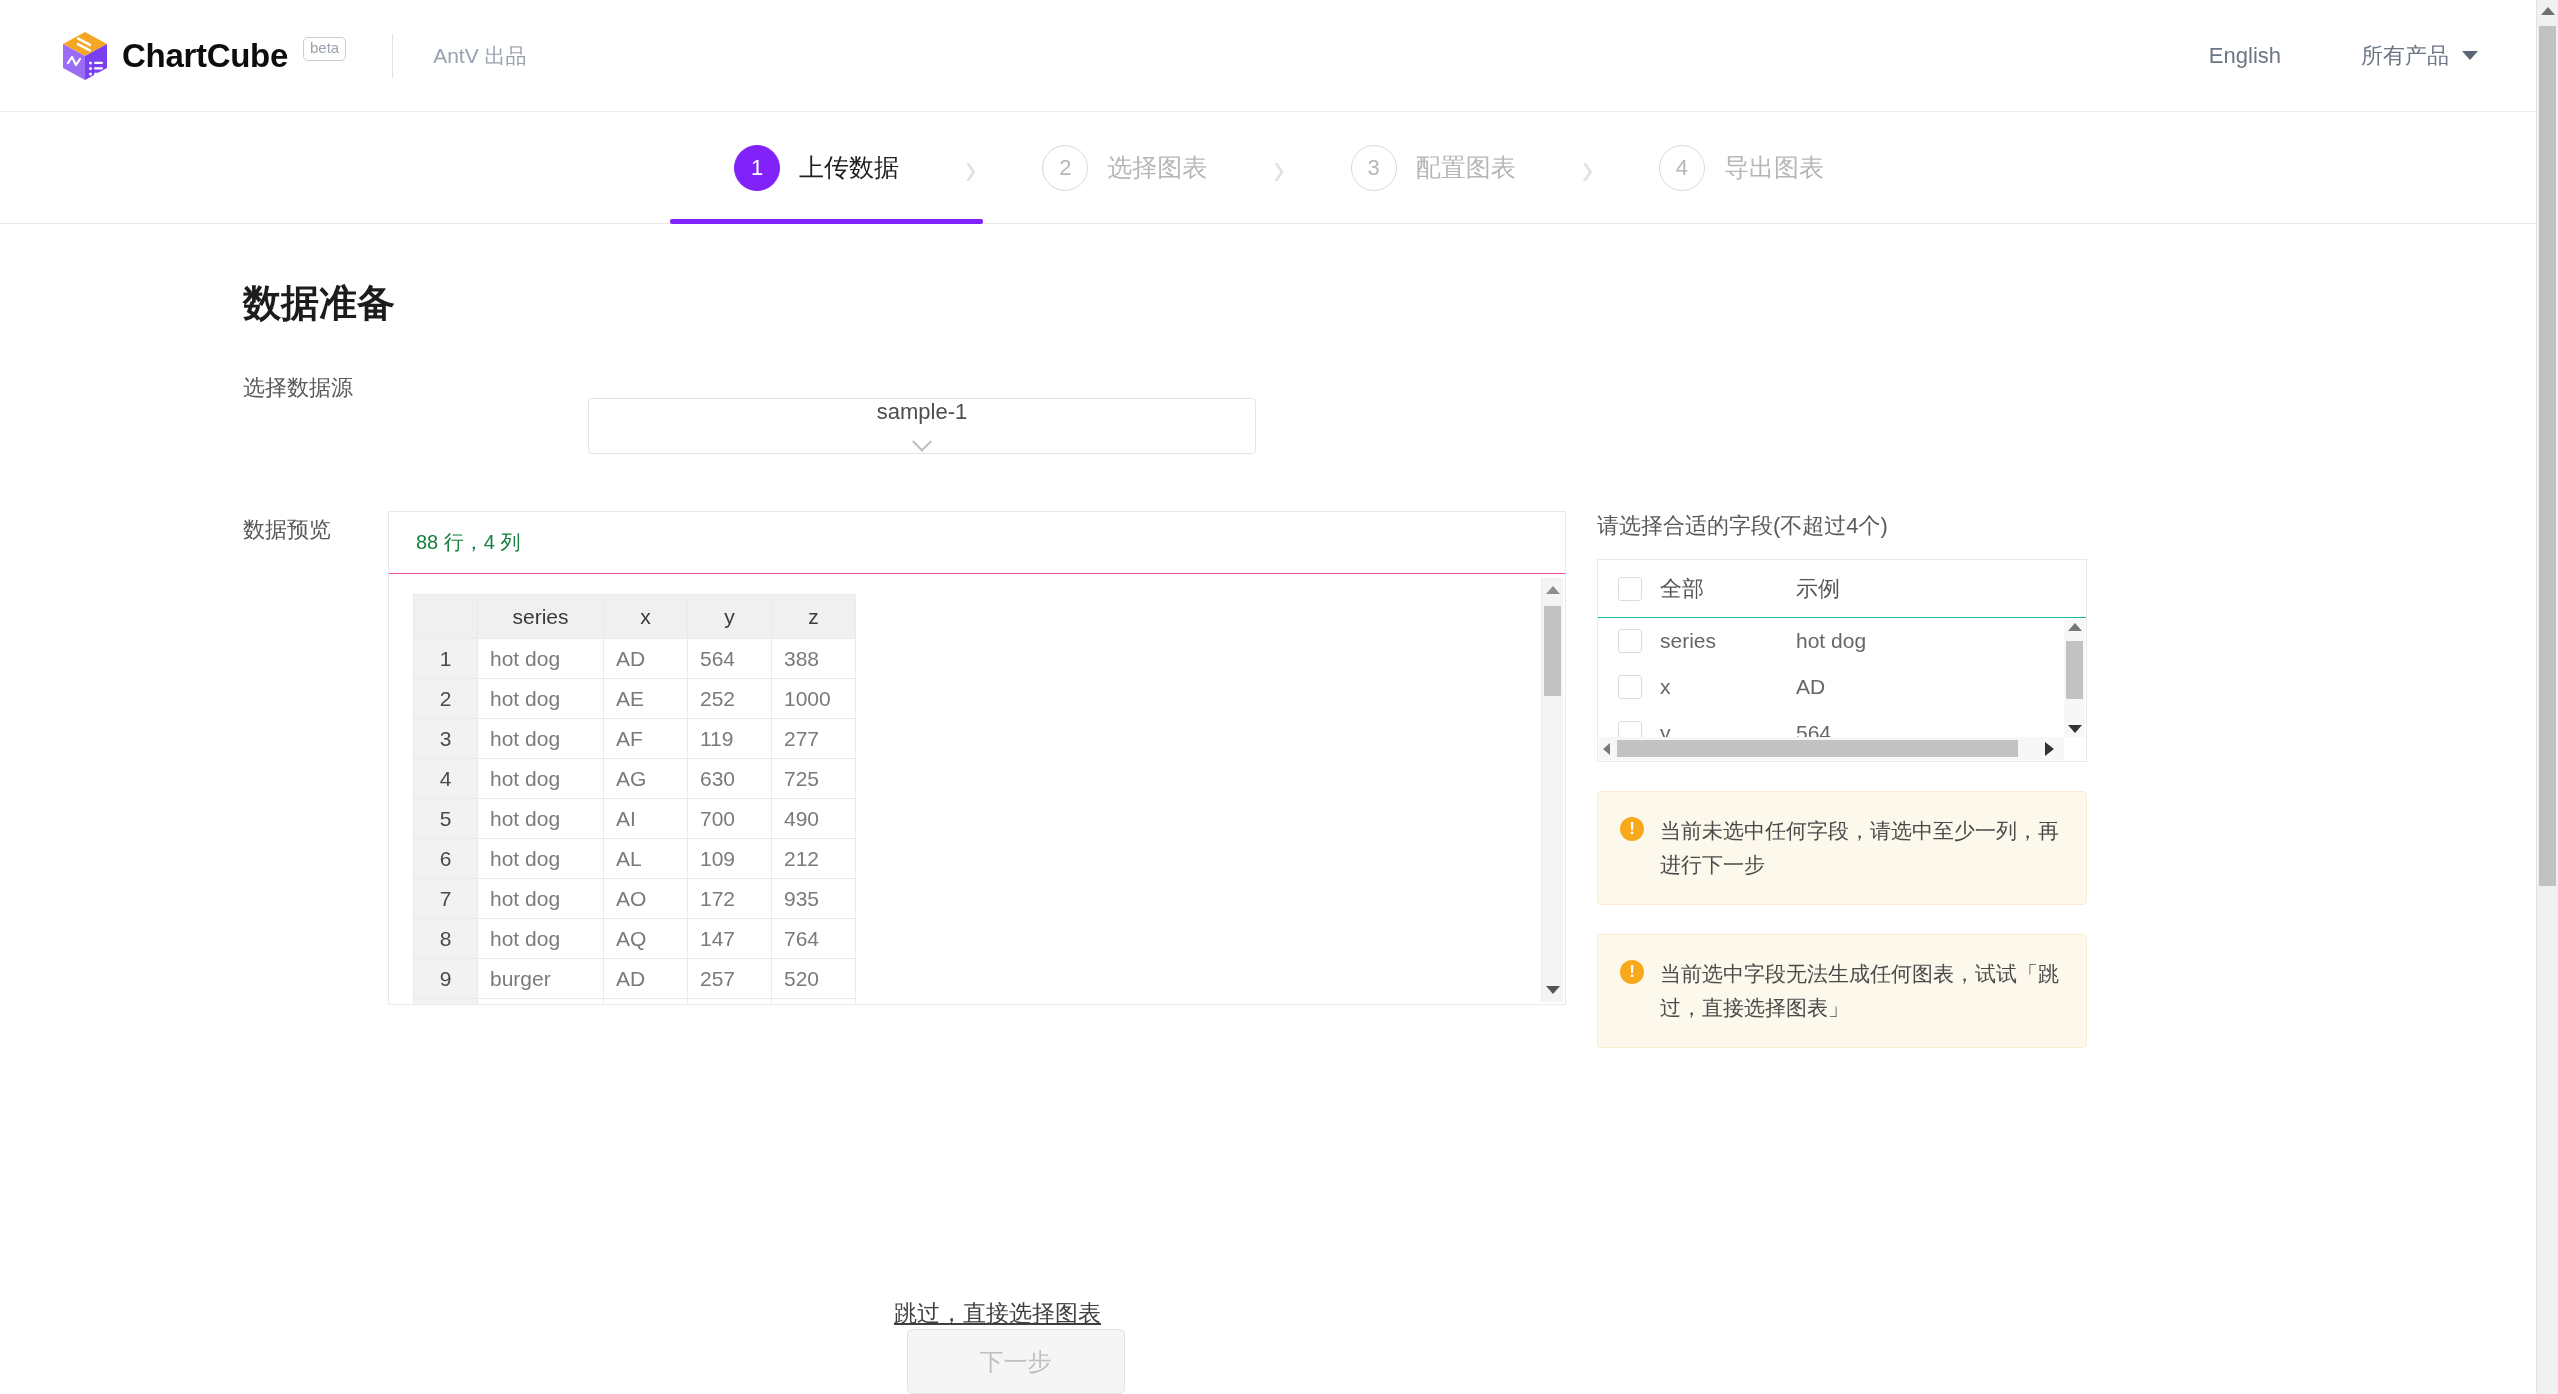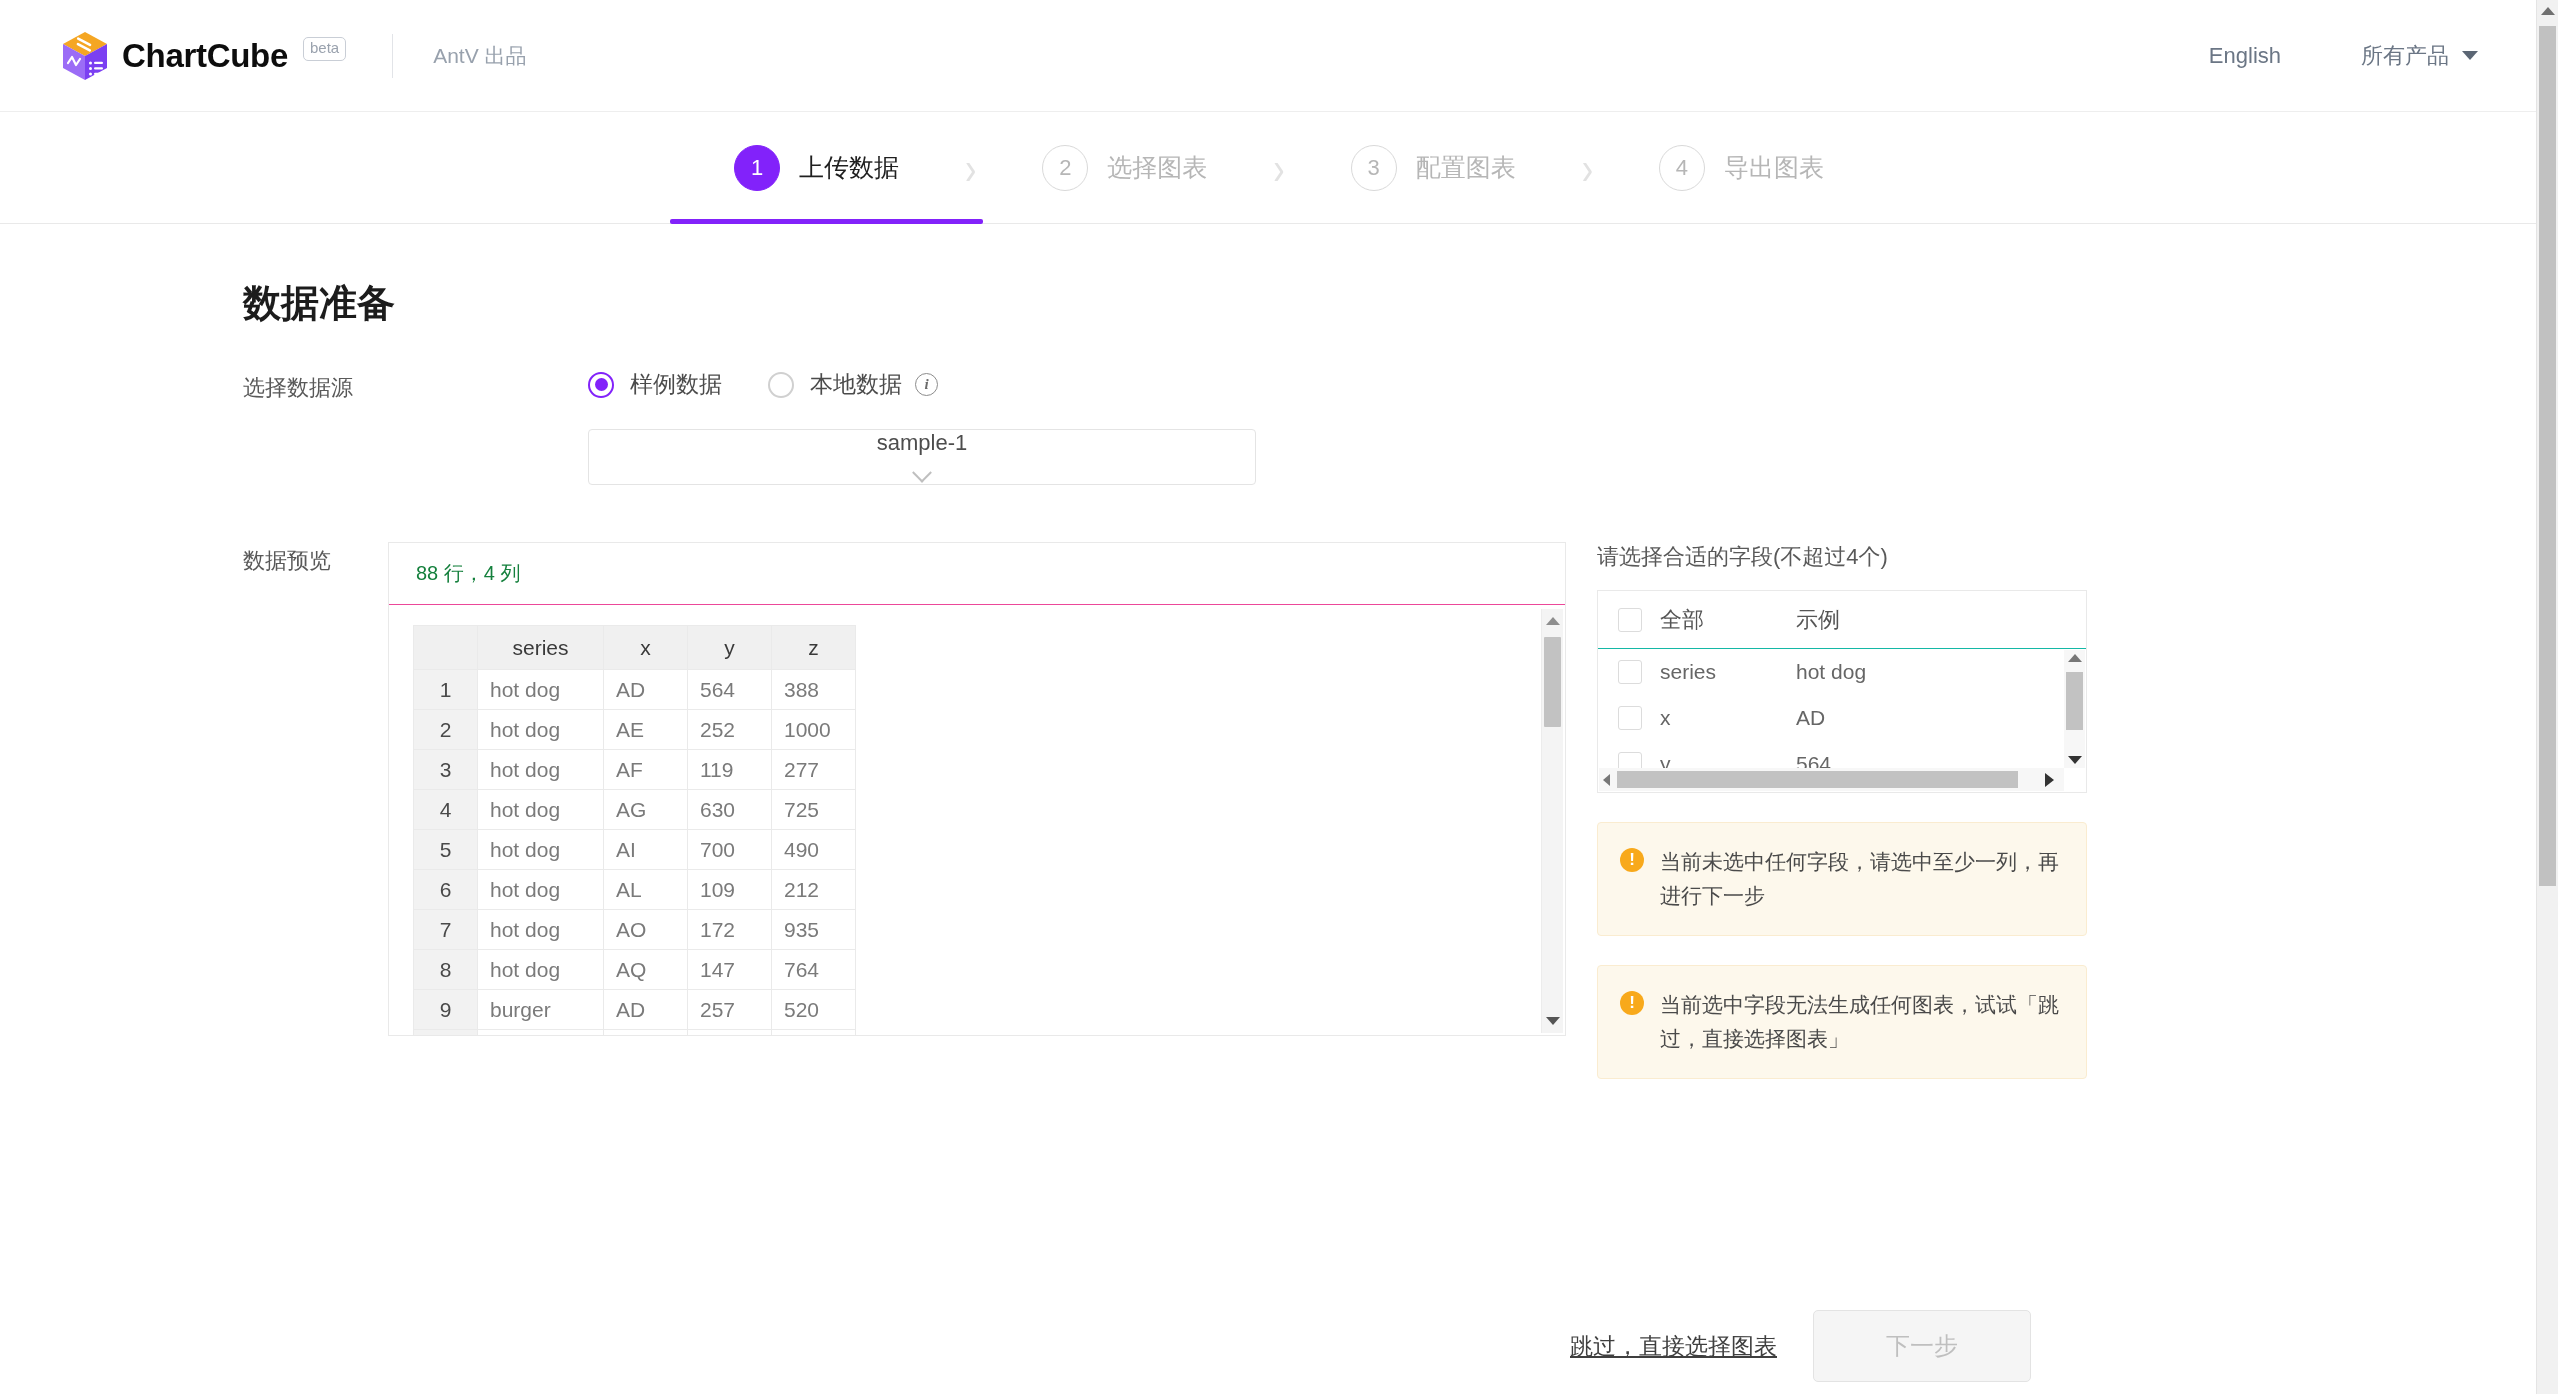--- a/index.html
+++ b/index.html
@@ -197,20 +197,21 @@
     font-size: 17px; font-weight: 700; display: flex; align-items: center; justify-content: center;
     flex: 0 0 24px; margin-top: 3px;
   }
   .alert-text { font-size: 21px; color: #4a4a4a; margin-left: 16px; line-height: 1.62; }
 
   
   .footer {
     position: absolute; left: 0; right: 0; bottom: 0; height: 96px;
     display: flex; align-items: center; justify-content: flex-end;
     padding-right: 527px;
+    flex-direction: column;
   }
   .skip-link { font-size: 23px; color: #3f3f3f; text-decoration: underline; cursor: pointer; margin-right: 36px; }
   .next-btn {
     width: 218px; height: 72px; border-radius: 5px; background: #f5f5f5; border: 1px solid #e3e3e3;
     color: #bfbfbf; font-size: 24px; display: flex; align-items: center; justify-content: center; cursor: not-allowed;
   }
 
   
   .page-scrollbar {
     position: absolute; top: 0; right: 0; width: 22px; height: 1394px; background: #f1f1f1;
@@ -278,35 +279,20 @@
     </div>
   </div>
 </div>
 
 <div class="main">
   <div class="page-title">数据准备</div>
 
   <div class="form-row">
     <div class="form-label">选择数据源</div>
     <div class="form-field">
-      <div class="radio-group">
-        <div class="radio-item checked">
-          <span class="radio-outer">
-              <span class="radio-inner"></span>
-            </span>
-          <span class="radio-label">样例数据</span>
-        </div>
-        <div class="radio-item">
-          <span class="radio-outer">
-              <span class="radio-inner"></span>
-            </span>
-          <span class="radio-label">本地数据</span>
-          <span class="info-icon">i</span>
-        </div>
-      </div>
       <div class="select-box">
         <span class="select-value">sample-1</span>
         <span class="chev"></span>
       </div>
     </div>
   </div>
 
   <div class="preview-row">
     <div class="form-label" style="flex:0 0 145px;width:145px;">数据预览</div>
 

